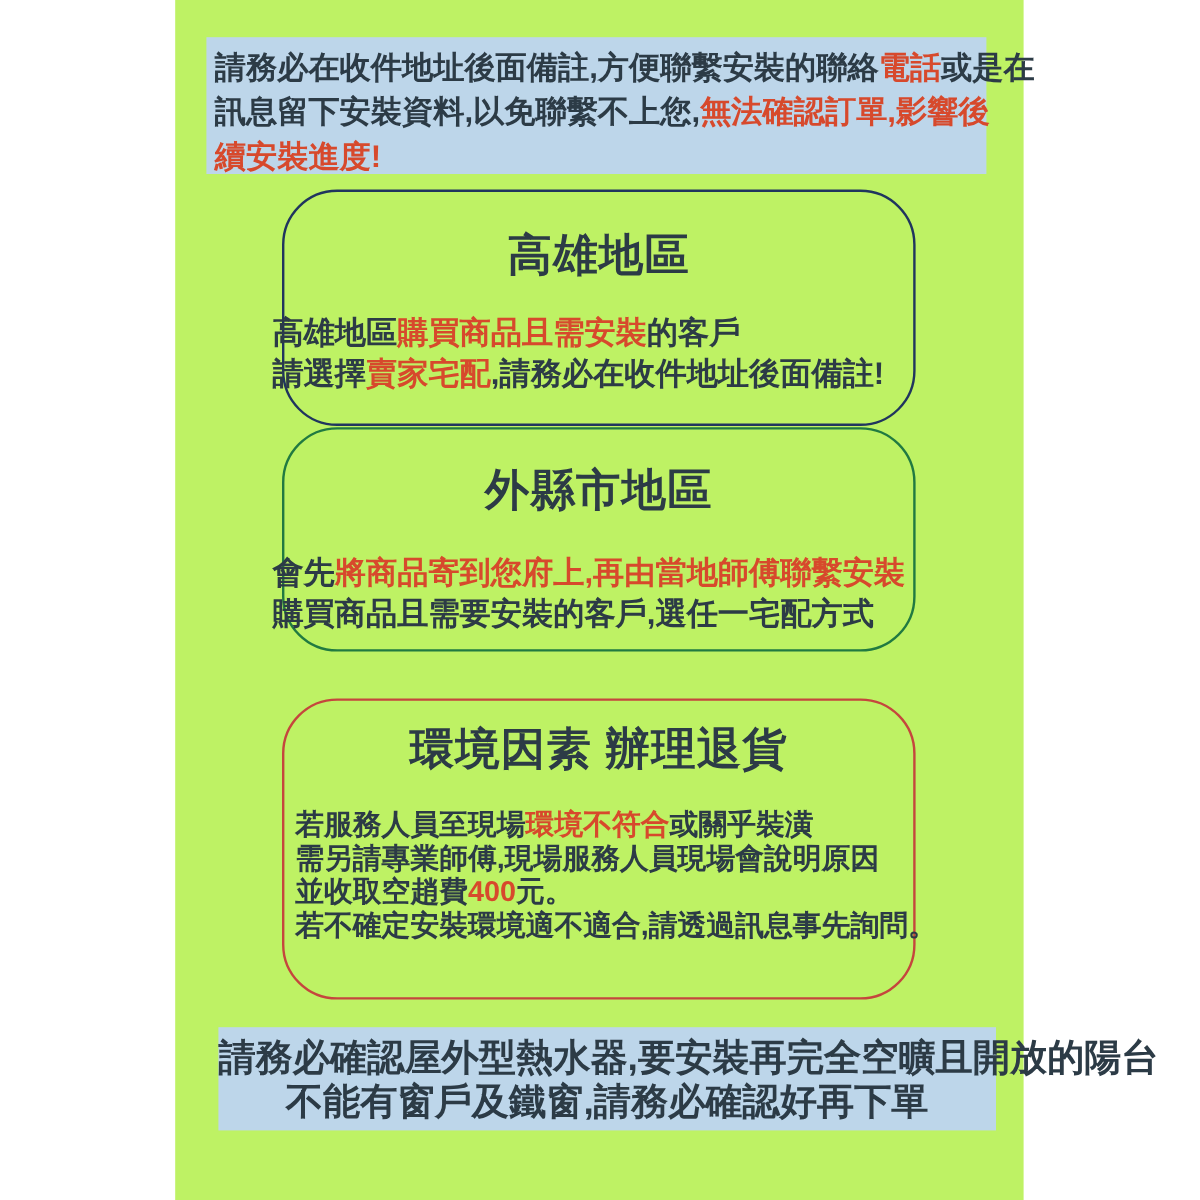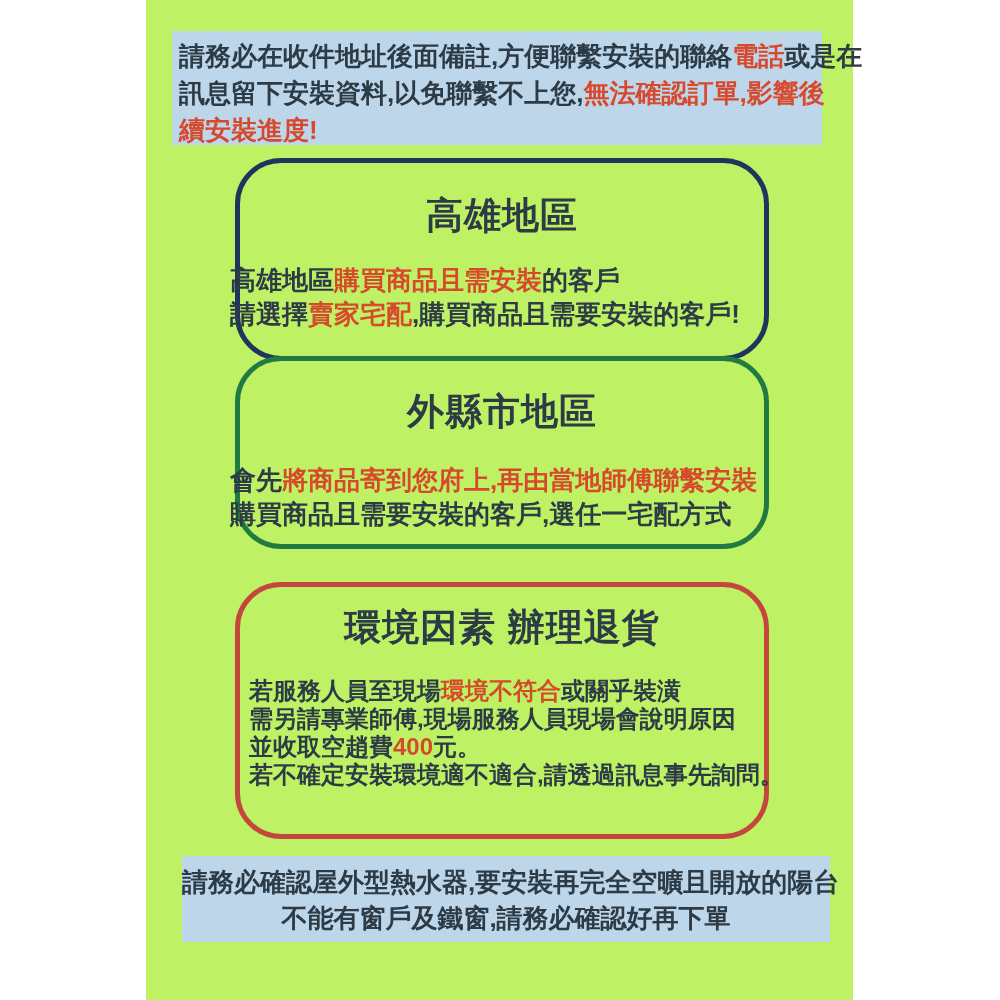--- a/index.html
+++ b/index.html
@@ -18,26 +18,26 @@
   }
   .top-panel{
     left:26px;top:31px;width:650px;height:114px;
     padding:7px 4px 0 7px;box-sizing:border-box;
     font-size:26px;font-weight:700;line-height:37px;
     text-align:left;white-space:nowrap;
   }
   .bottom-panel{
     left:36px;top:856px;width:648px;height:86px;
     padding-top:8px;box-sizing:border-box;
-    font-size:26px;font-weight:700;line-height:36px;
+    font-size:31px;font-weight:700;line-height:36px;
     text-align:center;white-space:nowrap;
   }
   .box{
     position:absolute;left:89px;width:524px;
-    border:5px solid #d946ef;border-radius:46px;
+    border:2px solid #d946ef;border-radius:46px;
     box-sizing:content-box;
   }
   .box-navy{top:158px;height:193px;border-color:#20355e;}
   .box-green{top:356px;height:183px;border-color:#217a41;}
   .box-red{top:582px;height:247px;border-color:#c5463d;}
   .box-title{
     position:absolute;left:0;right:0;text-align:center;
     font-size:37px;font-weight:700;letter-spacing:1px;
     white-space:nowrap;
   }
@@ -64,21 +64,21 @@
     <div class="panel top-panel">
       <div class="line"><span>請務必在收件地址後面備註,方便聯繫安裝的聯絡</span><span class="red">電話</span><span>或是在</span></div>
       <div class="line"><span>訊息留下安裝資料,以免聯繫不上您,</span><span class="red">無法確認訂單,影響後</span></div>
       <div class="line"><span class="red">續安裝進度!</span></div>
     </div>
 
     <div class="box box-navy">
       <div class="box-title">高雄地區</div>
       <div class="box-body">
         <div class="line"><span>高雄地區</span><span class="red">購買商品且需安裝</span><span>的客戶</span></div>
-        <div class="line"><span>請選擇</span><span class="red">賣家宅配</span><span>,購買商品且需要安裝的客戶!</span></div>
+        <div class="line"><span>請選擇</span><span class="red">賣家宅配</span><span>,請務必在收件地址後面備註!</span></div>
       </div>
     </div>
 
     <div class="box box-green">
       <div class="box-title">外縣市地區</div>
       <div class="box-body">
         <div class="line"><span>會先</span><span class="red">將商品寄到您府上,再由當地師傅聯繫安裝</span></div>
         <div class="line"><span>購買商品且需要安裝的客戶,選任一宅配方式</span></div>
       </div>
     </div>

